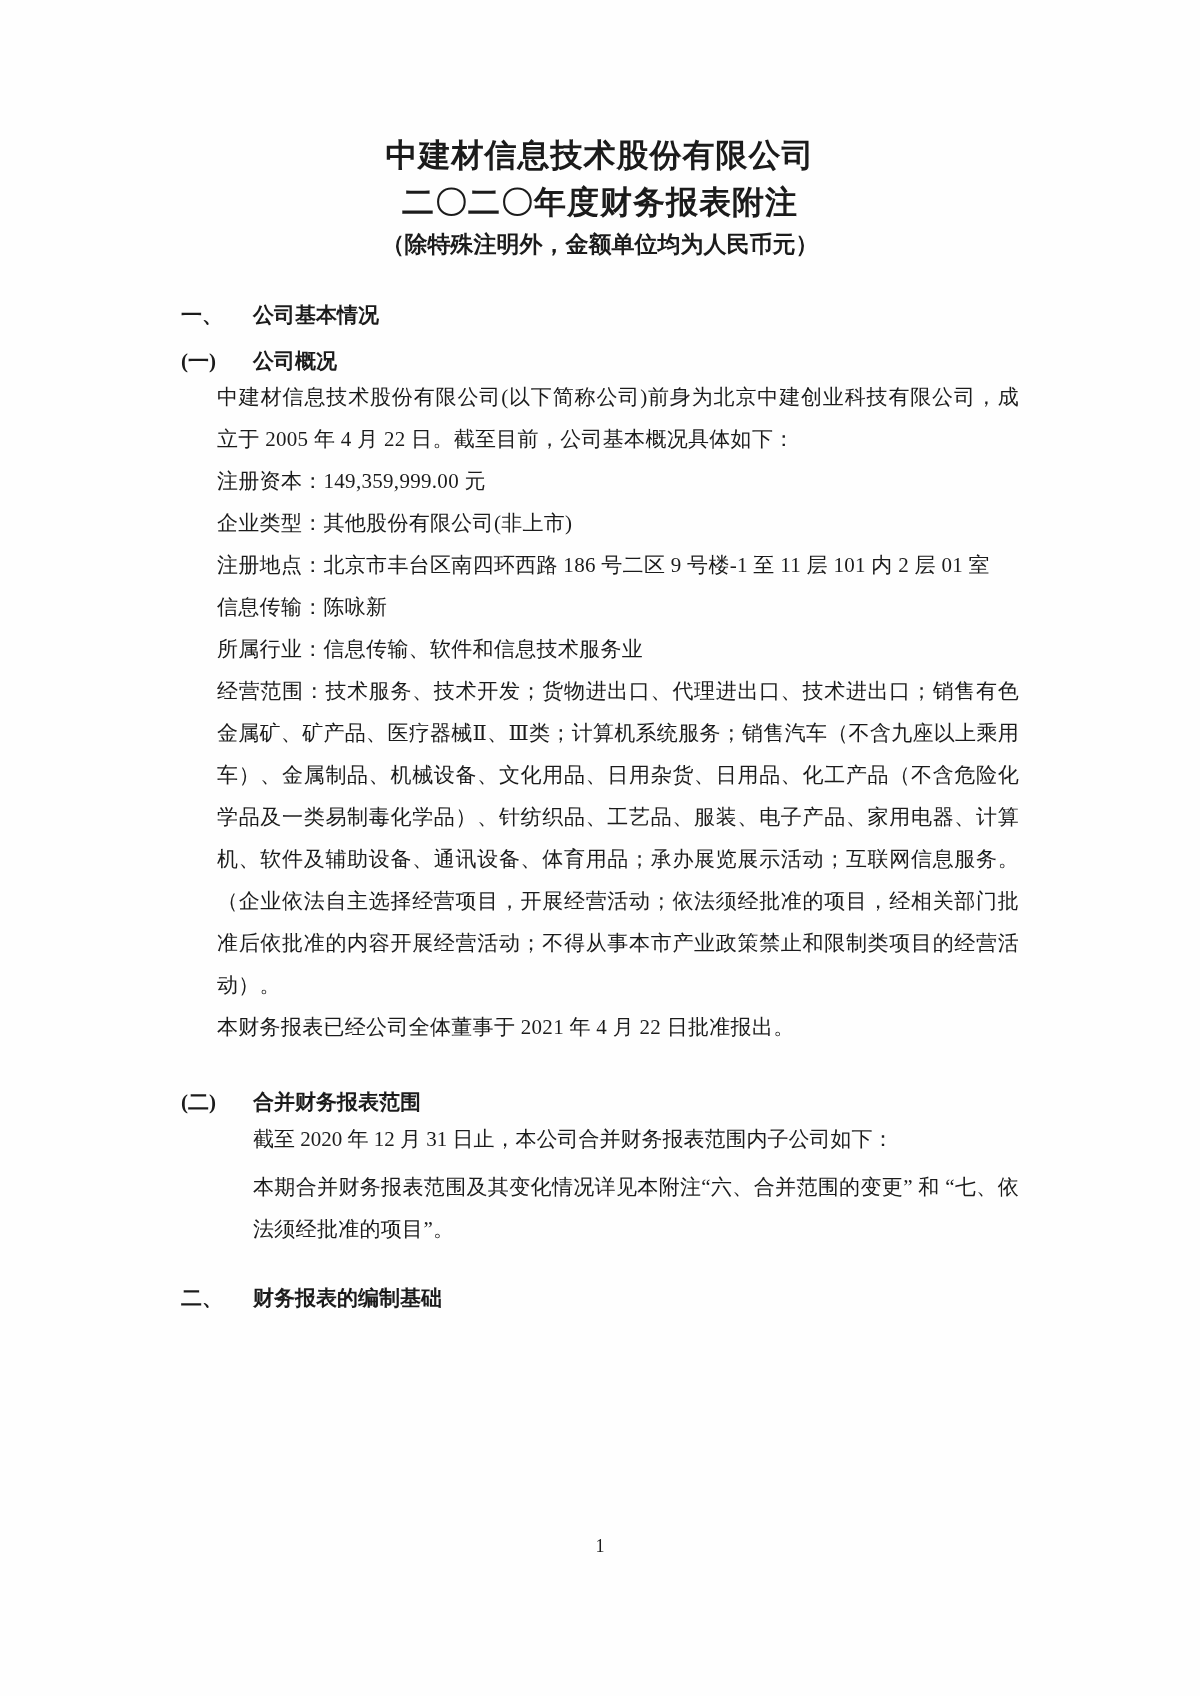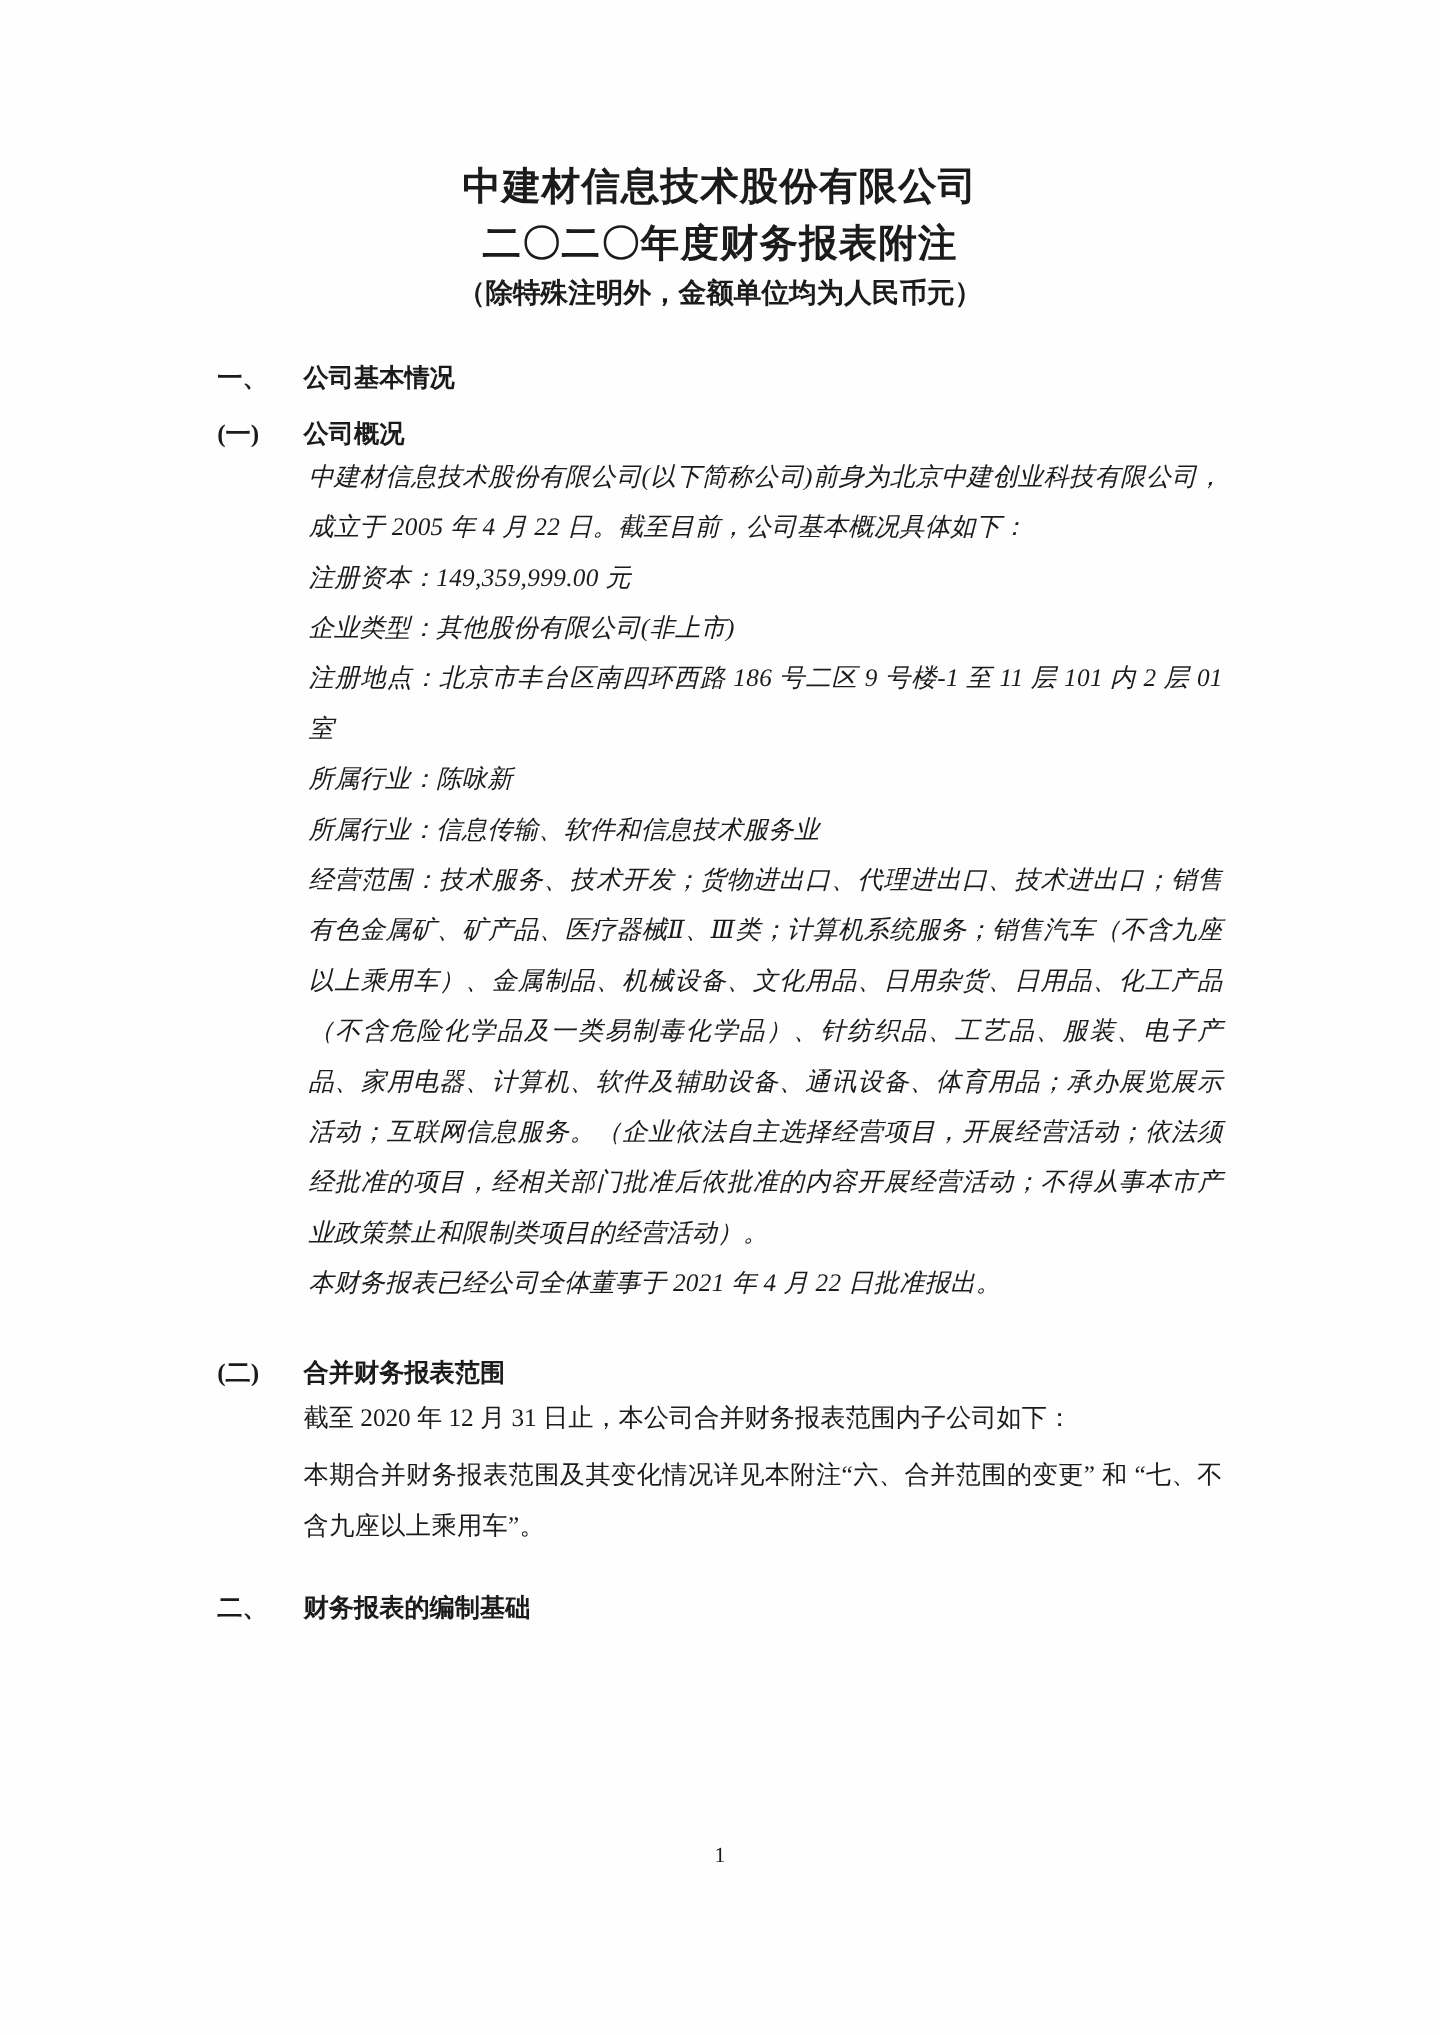--- a/index.html
+++ b/index.html
@@ -23,27 +23,26 @@
   .subtitle   { font-size: 23px; font-weight: 700; line-height: 37px; }
 
   .h-row { display: flex; font-size: 21px; font-weight: 700; line-height: 25px; }
   .h-num { width: 72px; flex: none; }
   .h-row.l1 { margin-top: 40px; }
   .h-row.l2 { margin-top: 21px; }
   .h-row.s2 { margin-top: 42px; }
   .h-row.sec2 { margin-top: 36px; }
 
   .body-block {
-    margin-left: 76px;
+    margin-left: 36px;
     font-size: 21px;
     line-height: 42px;
     text-align: justify;
     letter-spacing: 0.3px;
     margin-top: 2px;
-    font-style: italic;
   }
   .body-block p { margin: 0; }
 
   .intro-line {
     margin-left: 72px;
     font-size: 21px;
     line-height: 30px;
     margin-top: 9px;
   }
 
@@ -107,35 +106,35 @@
     <div class="h-row l2">
       <span class="h-num">(一)</span>
       <span>公司概况</span>
     </div>
 
     <div class="body-block">
       <p>中建材信息技术股份有限公司(以下简称公司)前身为北京中建创业科技有限公司，成立于 2005 年 4 月 22 日。截至目前，公司基本概况具体如下：</p>
       <p>注册资本：149,359,999.00 元</p>
       <p>企业类型：其他股份有限公司(非上市)</p>
       <p>注册地点：北京市丰台区南四环西路 186 号二区 9 号楼-1 至 11 层 101 内 2 层 01 室</p>
-      <p>所属行业：陈咏新</p>
+      <p>信息传输：陈咏新</p>
       <p>所属行业：信息传输、软件和信息技术服务业</p>
       <p>经营范围：技术服务、技术开发；货物进出口、代理进出口、技术进出口；销售有色金属矿、矿产品、医疗器械Ⅱ、Ⅲ类；计算机系统服务；销售汽车（不含九座以上乘用车）、金属制品、机械设备、文化用品、日用杂货、日用品、化工产品（不含危险化学品及一类易制毒化学品）、针纺织品、工艺品、服装、电子产品、家用电器、计算机、软件及辅助设备、通讯设备、体育用品；承办展览展示活动；互联网信息服务。（企业依法自主选择经营项目，开展经营活动；依法须经批准的项目，经相关部门批准后依批准的内容开展经营活动；不得从事本市产业政策禁止和限制类项目的经营活动）。</p>
       <p>本财务报表已经公司全体董事于 2021 年 4 月 22 日批准报出。</p>
     </div>
 
     <div class="h-row s2">
       <span class="h-num">(二)</span>
       <span>合并财务报表范围</span>
     </div>
 
     <div class="intro-line">截至 2020 年 12 月 31 日止，本公司合并财务报表范围内子公司如下：</div>
 
 
-    <div class="note-para">本期合并财务报表范围及其变化情况详见本附注“六、合并范围的变更” 和 “七、不含九座以上乘用车”。</div>
+    <div class="note-para">本期合并财务报表范围及其变化情况详见本附注“六、合并范围的变更” 和 “七、依法须经批准的项目”。</div>
 
     <div class="h-row sec2">
       <span class="h-num">二、</span>
       <span>财务报表的编制基础</span>
     </div>
 
   </div>
 
   <div class="page-number">1</div>
 </div>

